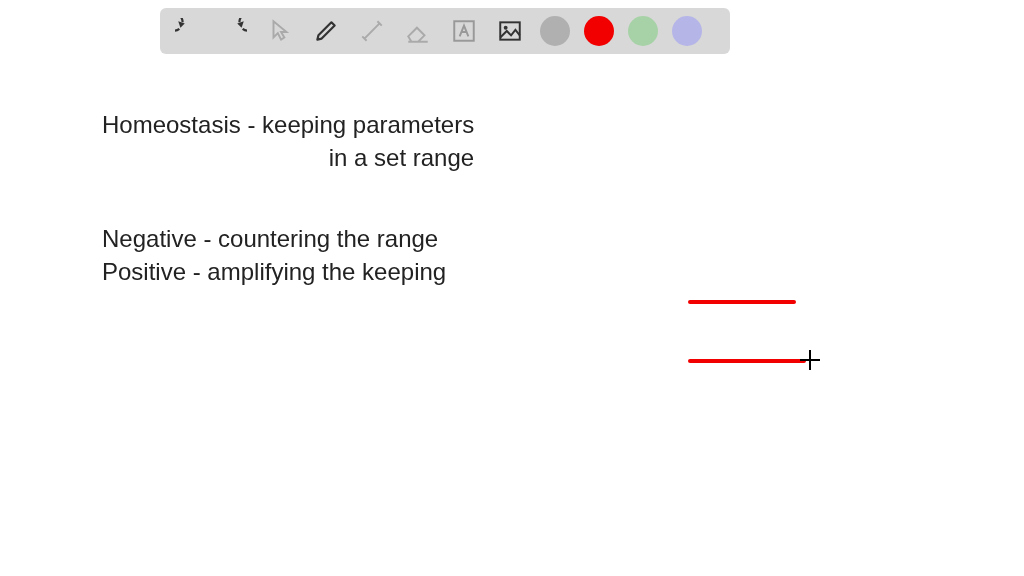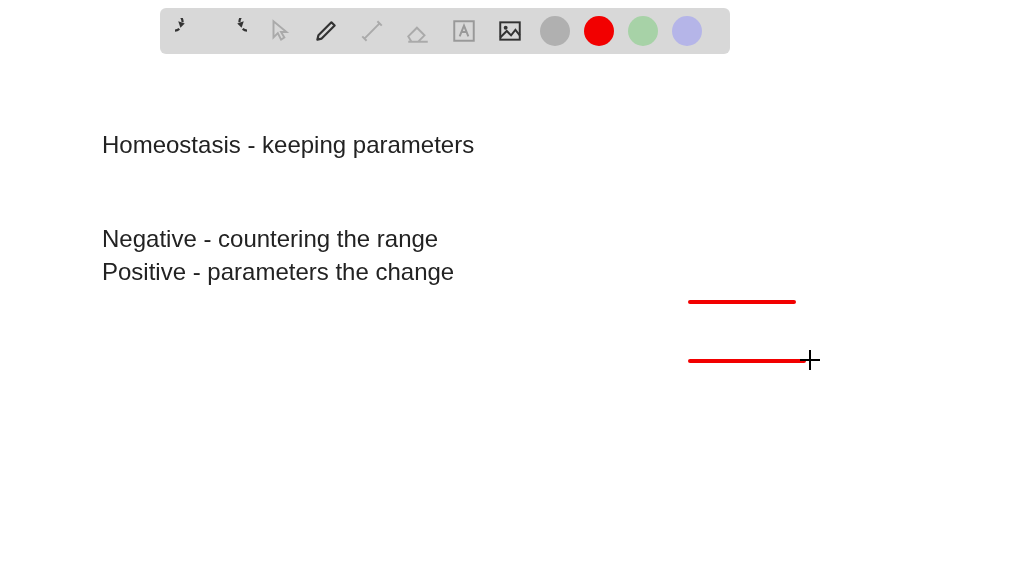--- a/index.html
+++ b/index.html
@@ -40,21 +40,21 @@
       border-radius: 50%;
       cursor: pointer;
     }
     .canvas-text {
       position: absolute;
       left: 102px;
       font-size: 24px;
       color: #222;
       line-height: 1.38;
     }
-    .block1 { top: 128px; text-align: right; }
+    .block1 { top: 108px; text-align: right; }
     .block2 { top: 222px; }
     .stroke {
       position: absolute;
       background: #f20000;
       height: 4px;
       border-radius: 2px;
     }
     .cursor-cross {
       position: absolute;
       width: 20px;
@@ -119,25 +119,26 @@
       </svg>
   </div>
   <div class="color-dot" style="background:#b0b0b0"></div>
   <div class="color-dot" style="background:#f20000"></div>
   <div class="color-dot" style="background:#a7d2a7"></div>
   <div class="color-dot" style="background:#b5b5e8"></div>
 </div>
 
 <div class="canvas-text block1">
   <div>Homeostasis - keeping parameters</div>
+  <div>in a set range</div>
 </div>
 
 <div class="canvas-text block2">
   <div>Negative - countering the range</div>
-  <div>Positive - parameters the change</div>
+  <div>Positive - amplifying the keeping</div>
 </div>
 
 <div id="strokes-container">
     <div class="stroke" style="left: 688px; top: 300px; width: 108px; background: rgb(242, 0, 0);"></div>
     <div class="stroke" style="left: 688px; top: 359px; width: 118px; background: rgb(242, 0, 0);"></div>
   </div>
 
 <div class="cursor-cross" id="cursor" style="left: 800px; top: 350px;"></div>
 
 </body></html>

